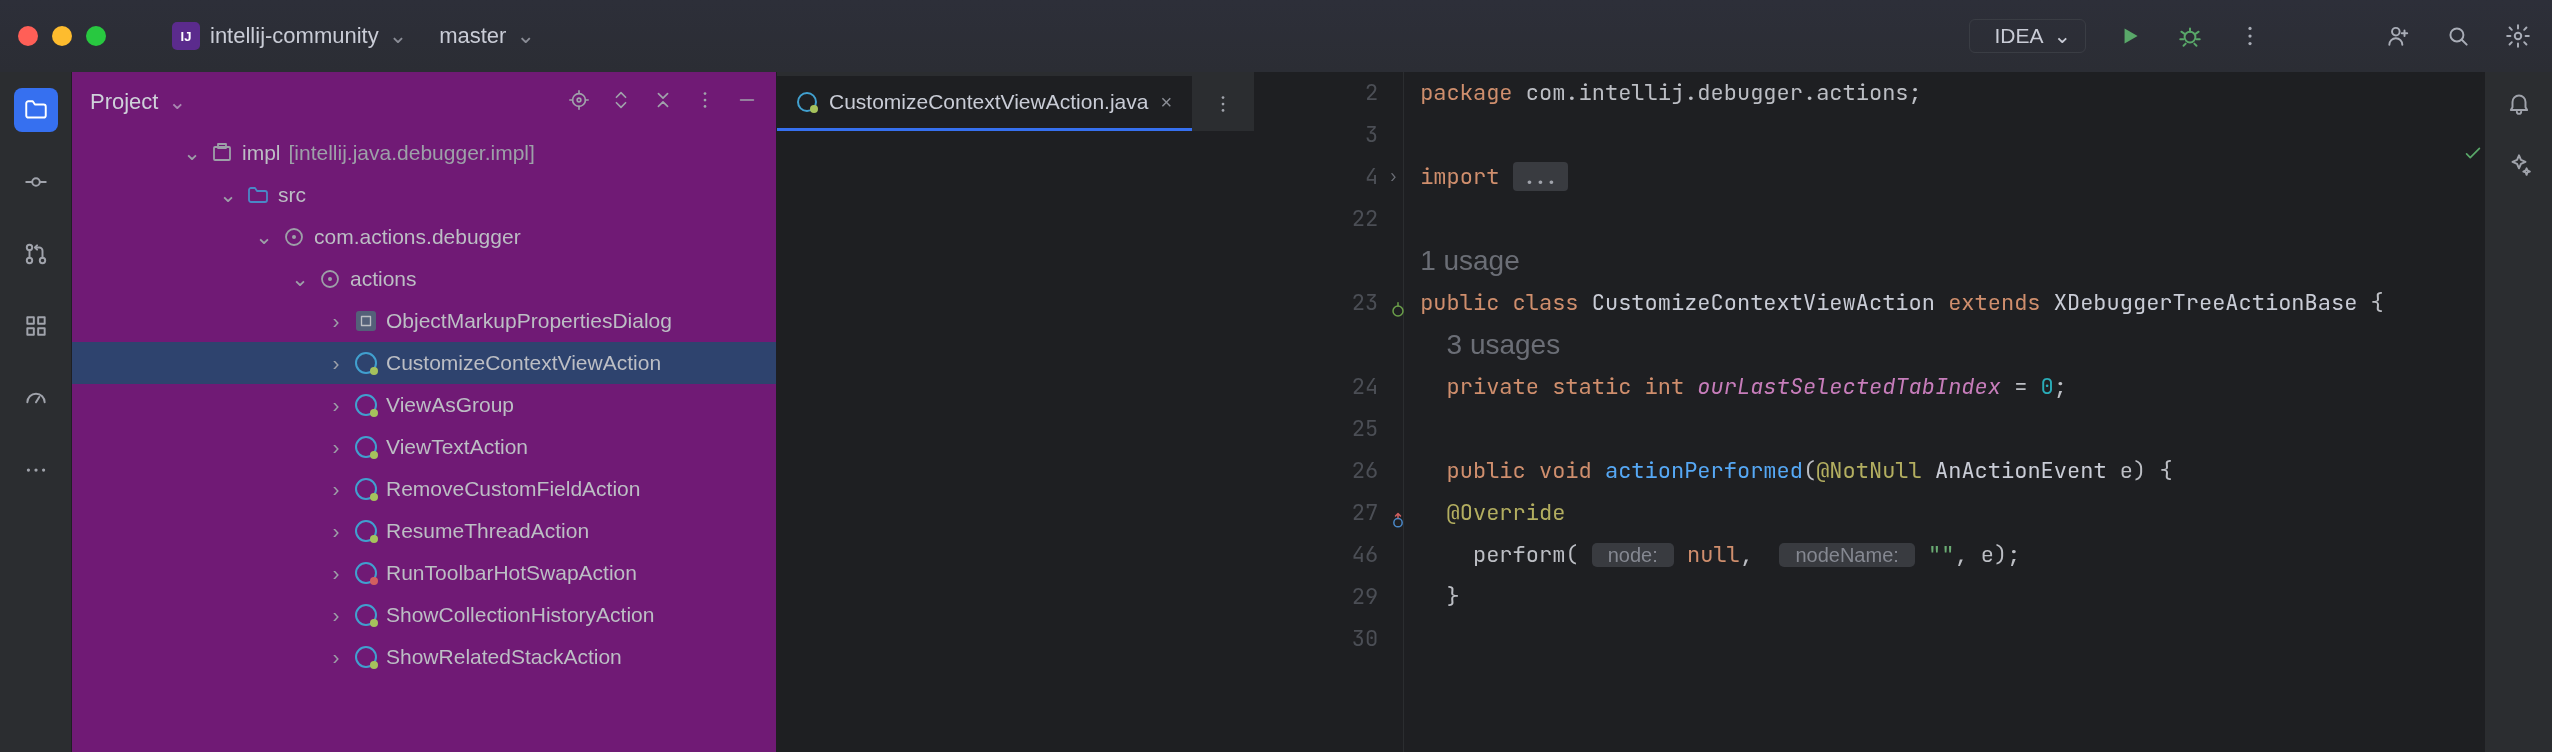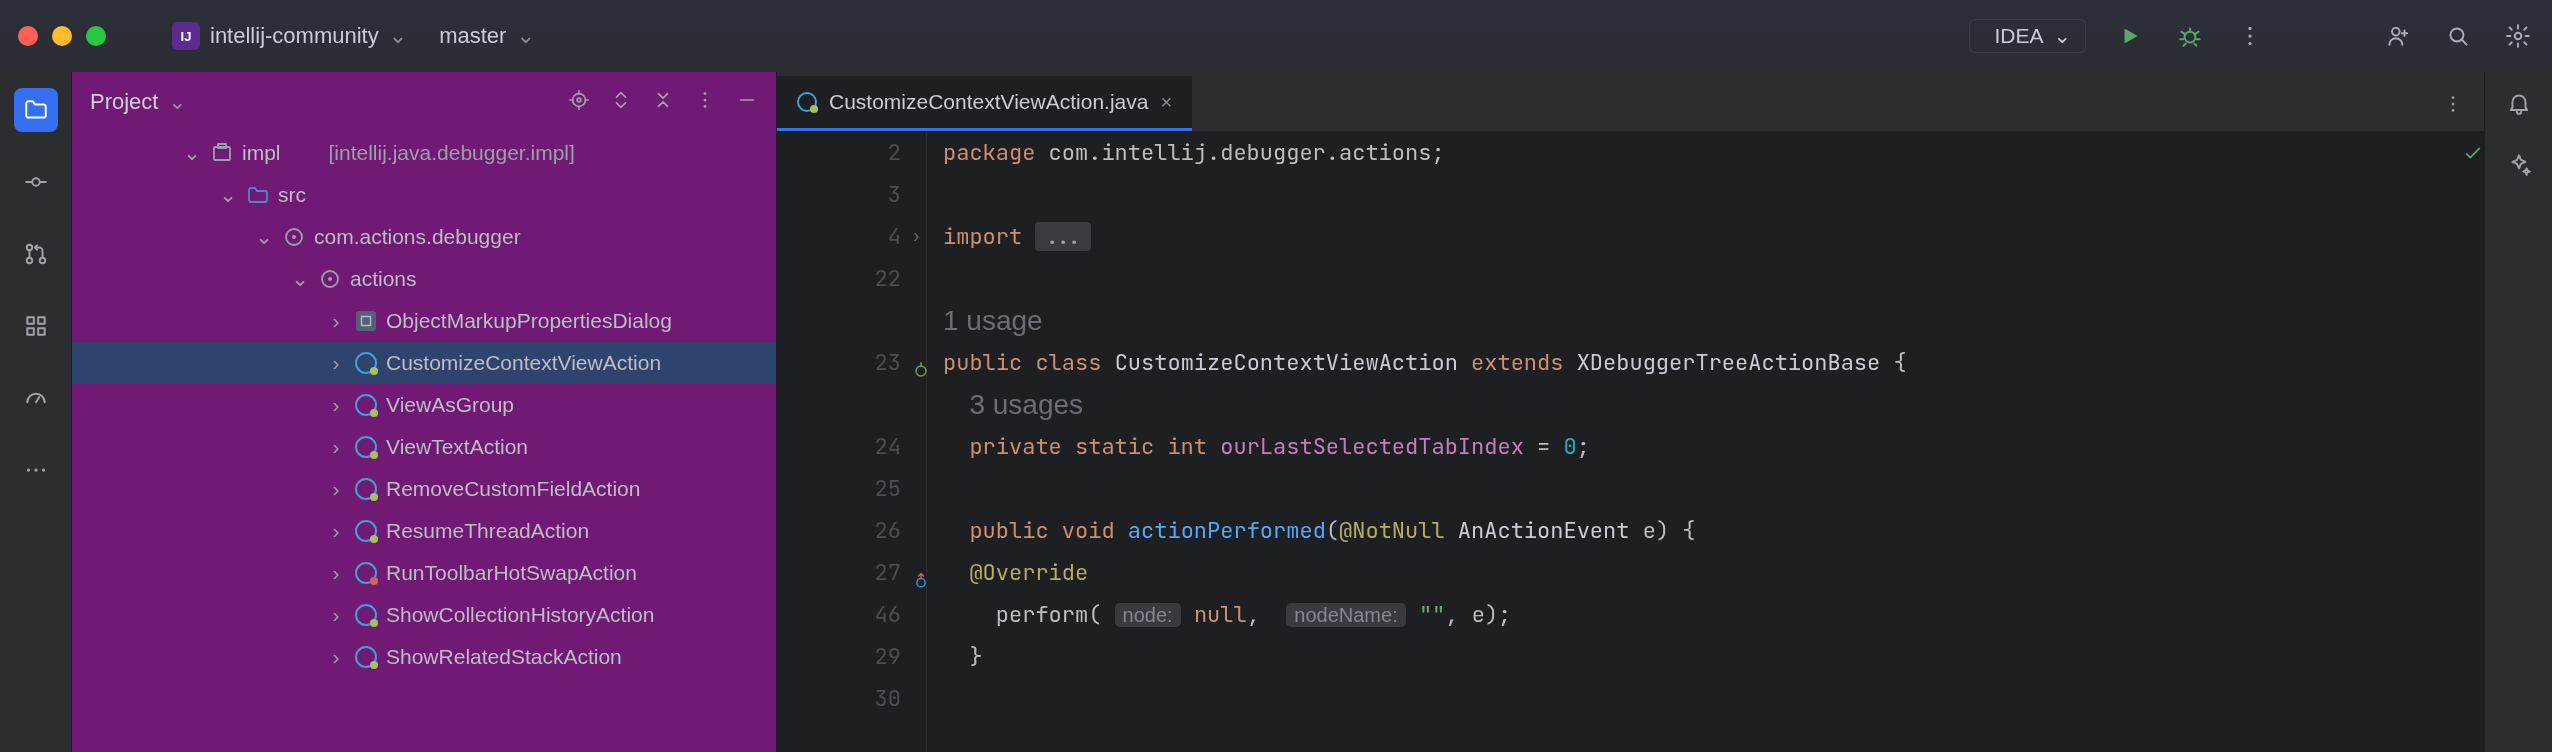--- a/index.html
+++ b/index.html
@@ -48,51 +48,51 @@
   .project{width:705px;border-right:1px solid #1e1f22;background:#701a75;display:flex;flex-direction:column;}
   .proj-head{height:60px;display:flex;align-items:center;padding:0 18px;gap:10px;color:#cfd2da;}
   .proj-head .title{font-size:22px;font-weight:500;}
   .proj-head .right{margin-left:auto;display:flex;gap:20px;}
   .proj-head .right svg{width:22px;height:22px;color:#a0a3ab;}
   .tree{overflow:auto;padding-bottom:12px;}
   .node{display:flex;align-items:center;height:42px;gap:8px;white-space:nowrap;}
   .node .arrow{width:20px;display:flex;justify-content:center;color:#9da0a8;}
   .node .iconslot{width:24px;display:flex;justify-content:center;}
   .node.selected{background:#2e436e;}
-  .bracket{color:#9da0a8;margin-left:40px;}
+  .bracket{color:#9da0a8;}
   .folder-ico{color:#9da0a8;}
   .class-ring{width:22px;height:22px;border:2.5px solid #41a0cf;border-radius:50%;position:relative;}
   .class-ring::after{content:"";position:absolute;right:-3px;bottom:-3px;width:8px;height:8px;background:#a6c25c;border-radius:50%;}
   .class-ring.red::after{background:#d35f5f;}
   .class-box{width:20px;height:20px;background:#546079;border-radius:3px;display:flex;align-items:center;justify-content:center;}
 
   
-  .editor{flex:1;display:flex;flex-direction:column;background:#1e1f22;position:relative;}
+  .editor{flex:1;display:flex;flex-direction:row;background:#1e1f22;position:relative;}
   .tabs{height:60px;background:#2b2d30;display:flex;align-items:flex-end;border-bottom:1px solid #1e1f22;}
   .tab{height:55px;display:flex;align-items:center;gap:12px;padding:0 20px;color:#c9ccd6;background:#1e1f22;border-bottom:3px solid #3670f0;margin-left:0;}
   .tab .class-ring{width:20px;height:20px;border-width:2.2px;}
   .tab-close{color:#8a8d95;font-size:20px;}
   .tab-actions{margin-left:auto;padding:0 20px;color:#a0a3ab;display:flex;align-items:center;height:55px;}
 
   .code-wrap{flex:1;display:flex;overflow:auto;font-family:"JetBrains Mono",Menlo,Consolas,monospace;font-size:22px;line-height:42px;}
   .gutter{width:144px;background:#1e1f22;color:#4b4e55;text-align:right;padding-right:20px;position:relative;border-right:0px solid #2b2d30;}
   .gutter .gline{height:42px;position:relative;}
   .gut-border{position:absolute;right:-6px;top:0;bottom:0;width:1px;background:#2b2d30;}
   .fold-chev{position:absolute;right:-20px;top:50%;transform:translateY(-50%);color:#6b6e76;font-size:16px;}
   .gut-icon{position:absolute;right:-30px;top:50%;transform:translateY(-50%);width:20px;height:20px;}
   .code{flex:1;padding-left:22px;background:#1e1f22;}
   .code .cline{height:42px;white-space:pre;}
   .kw{color:#cf8e6d;}
   .cls{color:#c9ccd6;}
-  .field{color:#c77dbb;}
+  .field{color:#c77dbb;font-style:italic;}
   .num{color:#2aacb8;}
   .ann{color:#b3ae60;}
   .mname{color:#56a8f5;}
   .pname{color:#bcbec4;}
-  .paramhint{background:#393b40;border-radius:5px;padding:1px 8px;color:#858891;font-size:20px;font-family:-apple-system,sans-serif;}
+  .paramhint{background:#393b40;border-radius:5px;padding:1px 16px;color:#858891;font-size:20px;font-family:-apple-system,sans-serif;}
   .foldbox{background:#393b40;border-radius:4px;padding:0 8px;color:#a0a3ab;}
   .str{color:#6aab73;}
   .usage{color:#6b6e76;font-size:28px;font-family:-apple-system,sans-serif;}
 
   .editor-right-gutter{position:absolute;right:0;top:60px;width:22px;height:42px;display:flex;align-items:center;justify-content:center;}
   .check{color:#59a869;}
 
   
   .rrail{width:68px;background:#2b2d30;border-left:1px solid #1e1f22;display:flex;flex-direction:column;align-items:center;padding-top:18px;gap:30px;}
   .rrail svg{width:26px;height:26px;color:#a0a3ab;}

